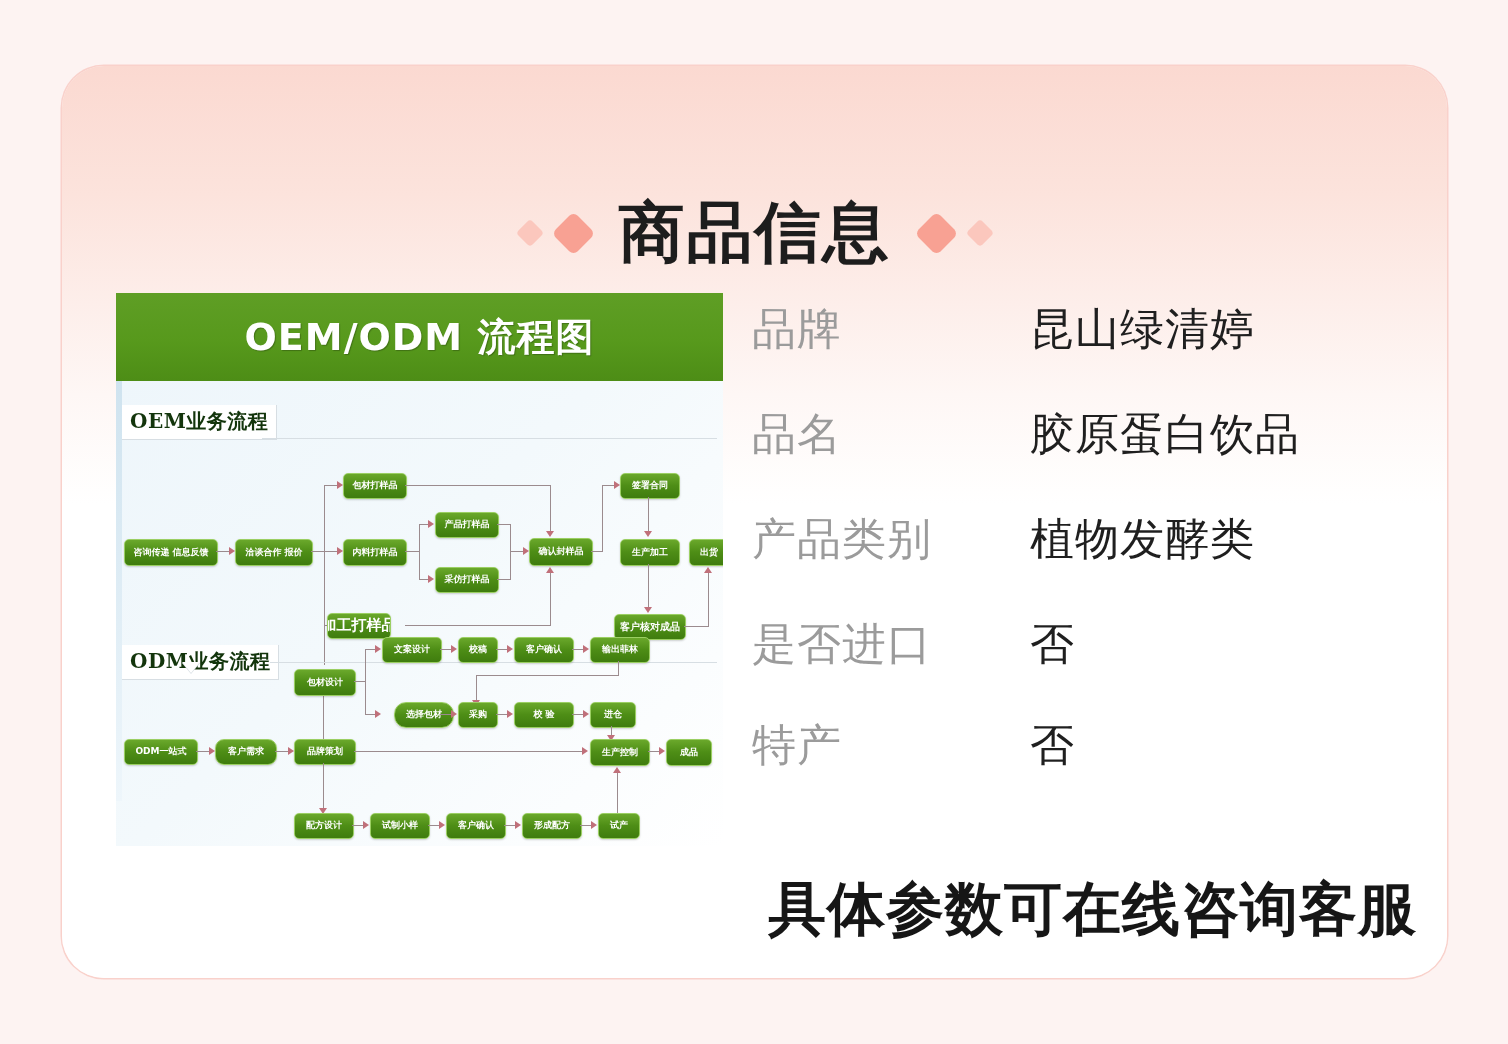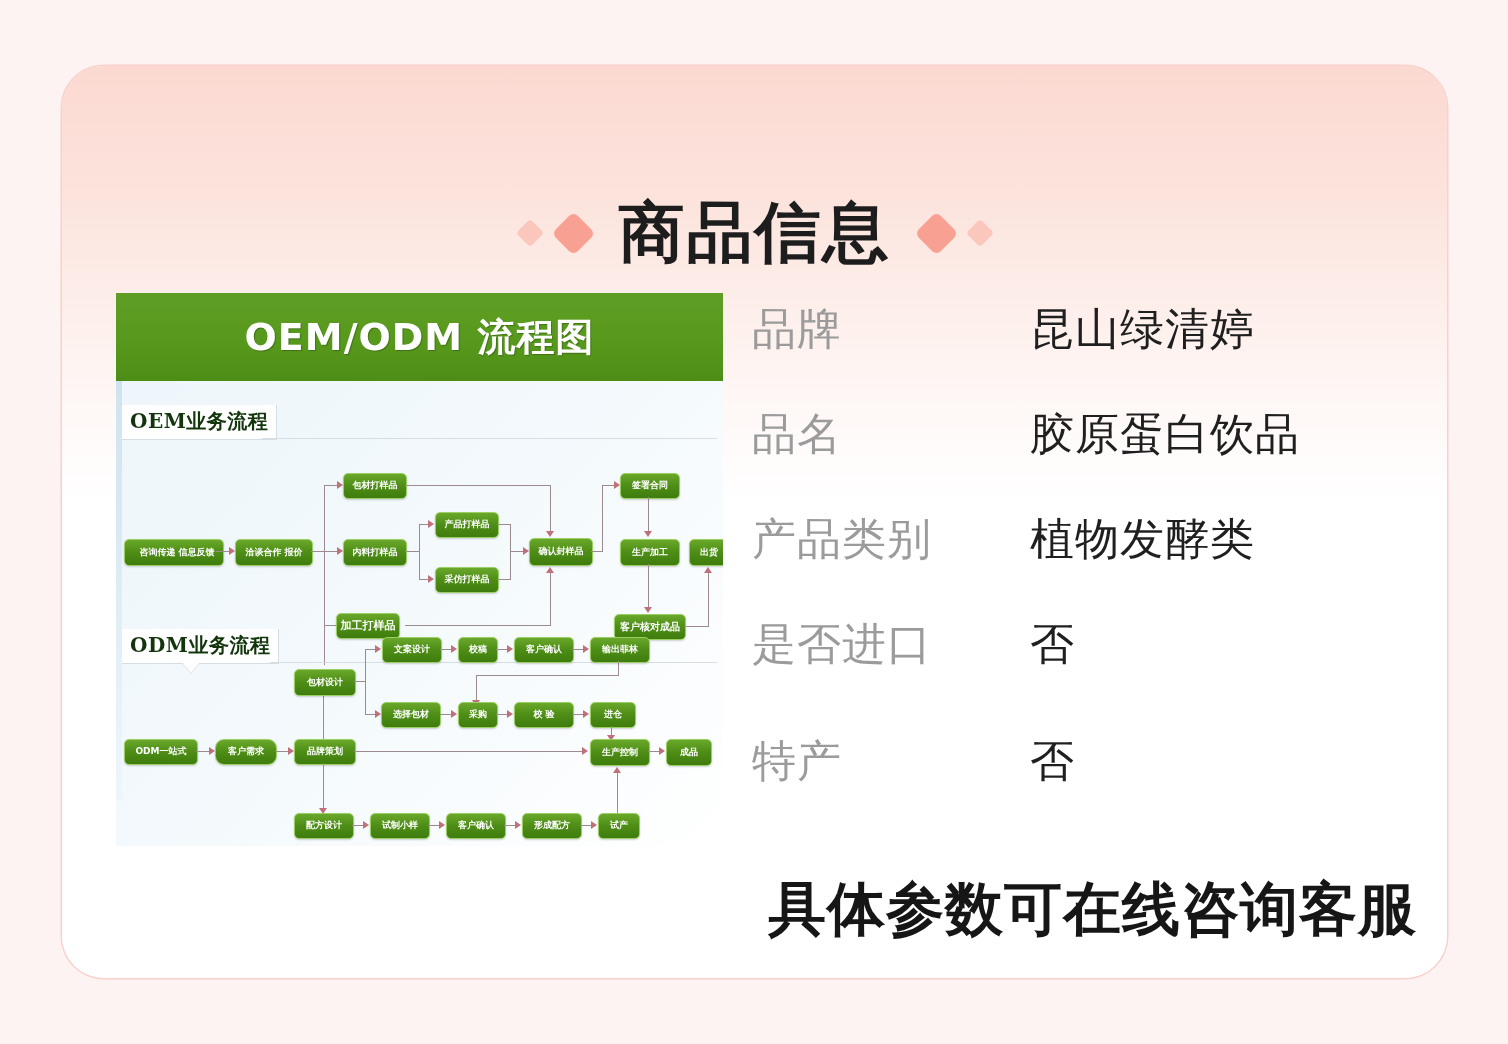--- a/index.html
+++ b/index.html
@@ -136,38 +136,38 @@
         <span class="bt">OEM/ODM 流程图</span>
       </div>
 
       <div class="flow-body">
 
         <div class="sect-tab" style="left:6px;top:24px;">
           <span class="st">OEM业务流程</span>
         </div>
         <div class="sect-line" style="left:146px;top:57px;width:455px;"></div>
 
-        <div class="nd" style="left:8px;top:158px;width:92px;height:25px;font-size:9px;padding-left:6px;">咨询传递 信息反馈</div>
+        <div class="nd" style="left:8px;top:158px;width:92px;height:25px;font-size:9px;">咨询传递 信息反馈</div>
         <div class="ln lnh" style="left:100px;top:170px;width:14px;"></div>
         <div class="ar ar-r" style="left:113px;top:166px;"></div>
 
         <div class="nd" style="left:119px;top:158px;width:76px;height:25px;font-size:9px;">洽谈合作  报价</div>
 
         <div class="ln lnh" style="left:195px;top:170px;width:14px;"></div>
         <div class="ln lnv" style="left:208px;top:104px;height:180px;"></div>
         <div class="ln lnh" style="left:208px;top:104px;width:14px;"></div>
         <div class="ar ar-r" style="left:221px;top:100px;"></div>
         <div class="ln lnh" style="left:208px;top:170px;width:14px;"></div>
         <div class="ar ar-r" style="left:221px;top:166px;"></div>
         <div class="ln lnh" style="left:208px;top:244px;width:14px;"></div>
         <div class="ar ar-r" style="left:221px;top:240px;"></div>
 
         <div class="nd" style="left:227px;top:92px;width:62px;height:24px;font-size:9px;">包材打样品</div>
         <div class="nd" style="left:227px;top:158px;width:62px;height:25px;font-size:9px;">内料打样品</div>
-        <div class="nd" style="left:220px;top:232px;width:62px;height:24px;font-size:11px;text-align:right;">加工打样品</div>
+        <div class="nd" style="left:211px;top:232px;width:62px;height:24px;font-size:15px;text-align:right;">加工打样品</div>
 
         <div class="ln lnh" style="left:289px;top:170px;width:15px;"></div>
         <div class="ln lnv" style="left:303px;top:143px;height:56px;"></div>
         <div class="ln lnh" style="left:303px;top:143px;width:10px;"></div>
         <div class="ar ar-r" style="left:312px;top:139px;"></div>
         <div class="ln lnh" style="left:303px;top:198px;width:10px;"></div>
         <div class="ar ar-r" style="left:312px;top:194px;"></div>
 
         <div class="nd" style="left:319px;top:131px;width:62px;height:24px;font-size:9px;">产品打样品</div>
         <div class="nd" style="left:319px;top:186px;width:62px;height:24px;font-size:9px;">采仿打样品</div>
@@ -201,21 +201,21 @@
 
         <div class="ln lnv" style="left:532px;top:183px;height:44px;"></div>
         <div class="ar ar-d" style="left:528px;top:226px;"></div>
         <div class="nd" style="left:498px;top:233px;width:70px;height:24px;font-size:10px;">客户核对成品</div>
 
         <div class="ln lnh" style="left:568px;top:245px;width:25px;"></div>
         <div class="ln lnv" style="left:592px;top:190px;height:56px;"></div>
         <div class="ar ar-u" style="left:588px;top:186px;"></div>
         <div class="nd" style="left:573px;top:158px;width:38px;height:25px;font-size:9px;">出货</div>
 
-        <div class="sect-tab" style="left:6px;top:248px;">
+        <div class="sect-tab" style="left:6px;top:264px;">
           <span class="st">ODM业务流程</span>
         </div>
         <div class="notch" style="left:66px;top:281px;"></div>
         <div class="sect-line" style="left:154px;top:281px;width:447px;"></div>
 
         <div class="nd" style="left:8px;top:358px;width:72px;height:24px;font-size:9px;">ODM一站式</div>
         <div class="ln lnh" style="left:80px;top:370px;width:14px;"></div>
         <div class="ar ar-r" style="left:93px;top:366px;"></div>
         <div class="nd" style="left:99px;top:358px;width:60px;height:24px;font-size:9px;border-radius:9px;">客户需求</div>
         <div class="ln lnh" style="left:159px;top:370px;width:14px;"></div>
@@ -242,21 +242,21 @@
         <div class="nd" style="left:398px;top:256px;width:58px;height:24px;font-size:9px;">客户确认</div>
         <div class="ln lnh" style="left:456px;top:268px;width:12px;"></div>
         <div class="ar ar-r" style="left:467px;top:264px;"></div>
         <div class="nd" style="left:474px;top:256px;width:58px;height:24px;font-size:9px;">输出菲林</div>
 
         <div class="ln lnv" style="left:502px;top:280px;height:15px;"></div>
         <div class="ln lnh" style="left:360px;top:294px;width:143px;"></div>
         <div class="ln lnv" style="left:360px;top:294px;height:26px;"></div>
         <div class="ar ar-d" style="left:356px;top:319px;"></div>
 
-        <div class="nd" style="left:265px;top:321px;width:58px;height:24px;font-size:9px;">选择包材</div>
+        <div class="nd" style="left:278px;top:321px;width:58px;height:24px;font-size:9px;border-radius:12px;">选择包材</div>
         <div class="ln lnh" style="left:324px;top:333px;width:12px;"></div>
         <div class="ar ar-r" style="left:335px;top:329px;"></div>
         <div class="nd" style="left:342px;top:321px;width:38px;height:24px;font-size:9px;">采购</div>
         <div class="ln lnh" style="left:380px;top:333px;width:12px;"></div>
         <div class="ar ar-r" style="left:391px;top:329px;"></div>
         <div class="nd" style="left:398px;top:321px;width:58px;height:24px;font-size:9px;">校  验</div>
         <div class="ln lnh" style="left:456px;top:333px;width:12px;"></div>
         <div class="ar ar-r" style="left:467px;top:329px;"></div>
         <div class="nd" style="left:474px;top:321px;width:44px;height:24px;font-size:9px;">进仓</div>
 
@@ -308,21 +308,21 @@
       <div class="spec-row" style="top:105px;">
         <span class="spec-label">品名</span>
         <span class="spec-value">胶原蛋白饮品</span>
       </div>
 
       <div class="spec-row" style="top:315px;">
         <span class="spec-label">是否进口</span>
         <span class="spec-value">否</span>
       </div>
 
-      <div class="spec-row" style="top:432px;">
+      <div class="spec-row" style="top:416px;">
         <span class="spec-label">特产</span>
         <span class="spec-value">否</span>
       </div>
 
       <div class="spec-note">具体参数可在线咨询客服</div>
 
     </div>
 
   </div>
 </div>

